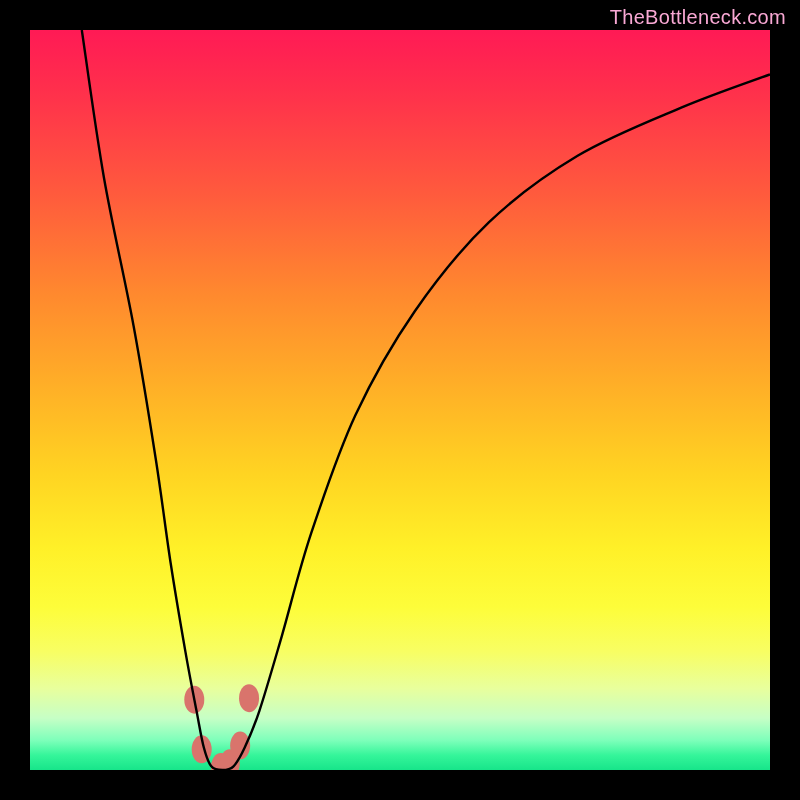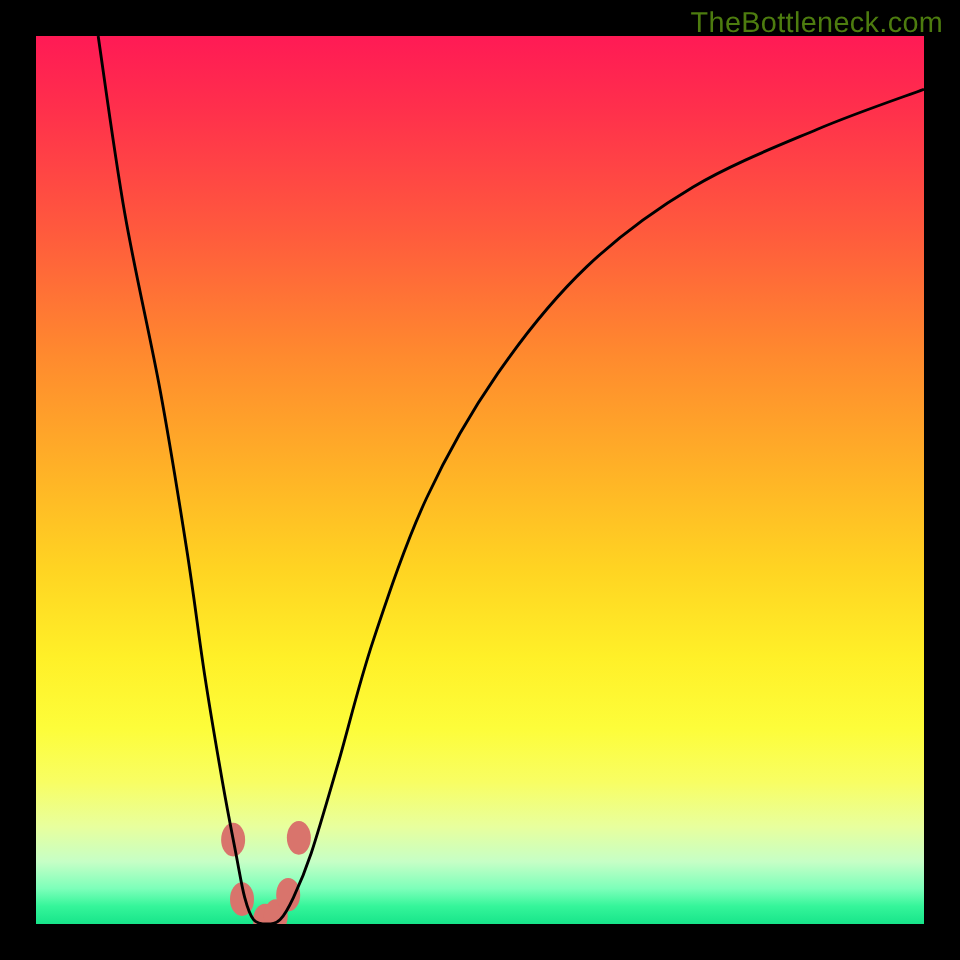--- a/index.html
+++ b/index.html
@@ -41,22 +41,22 @@
       #c6ffc6 93%,
       #7dffba 96%,
       #35f59a 98%,
       #17e58a 100%
     );
   }
   .watermark {
     position: absolute;
     top: 6px;
     right: 14px;
-    color: #4d7c0f;
-    font-size: 24px;
+    color: #f9a8d4;
+    font-size: 20px;
     font-weight: 500;
     letter-spacing: 0.3px;
     user-select: none;
   }
   svg.curve {
     position: absolute;
     inset: 0;
   }
 </style>
 </head>

